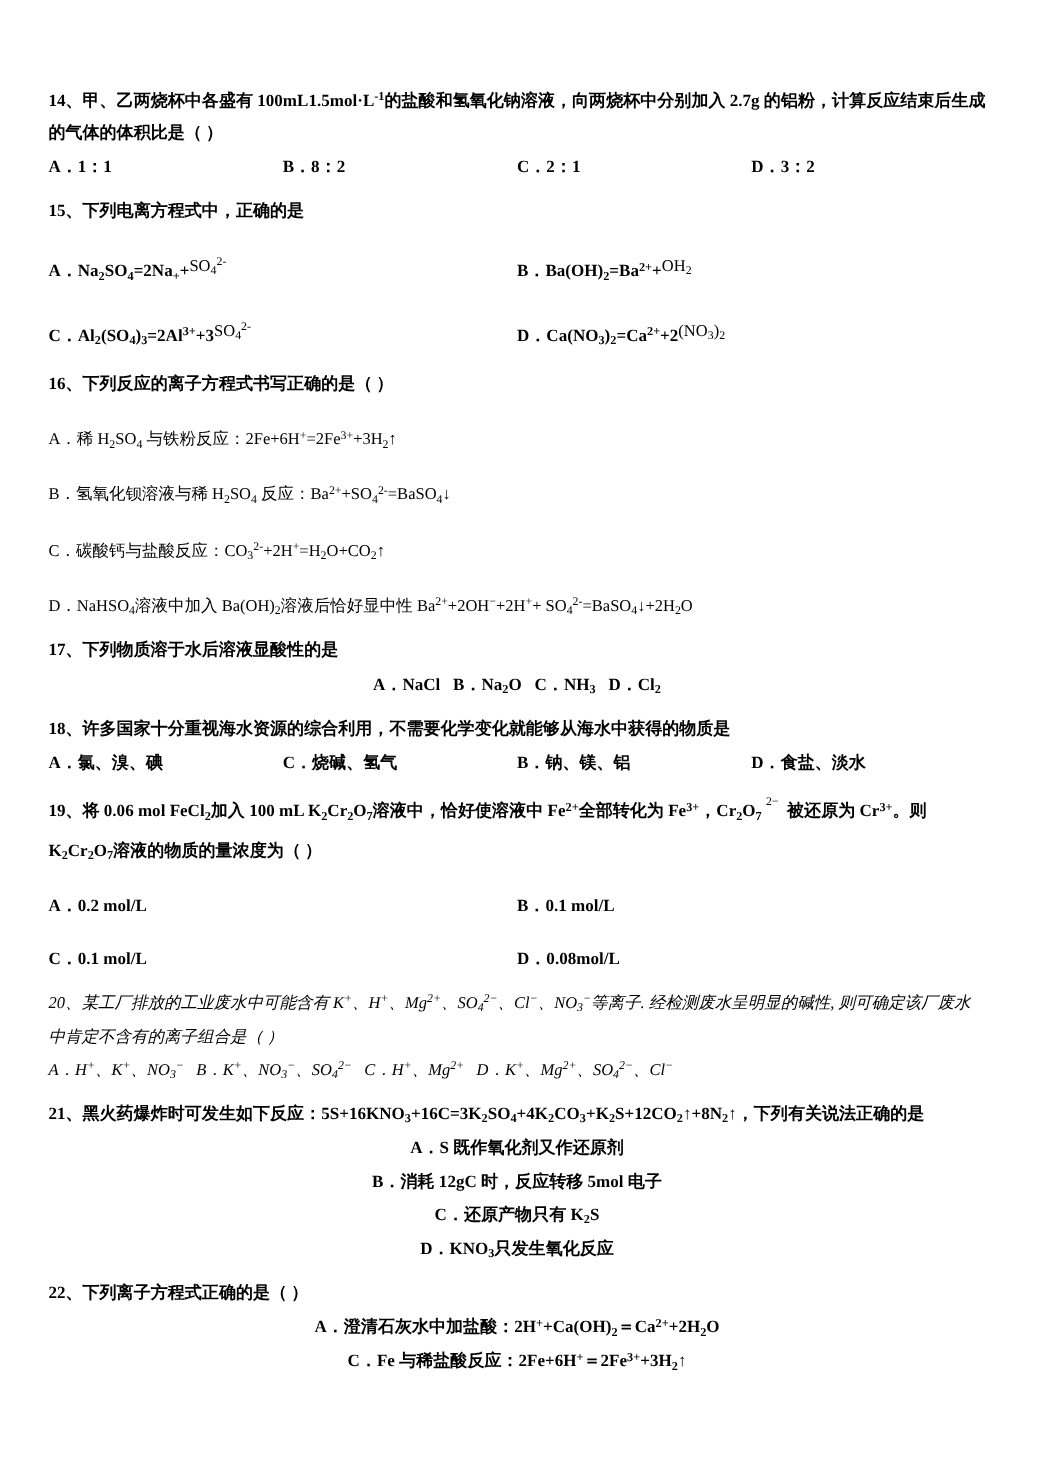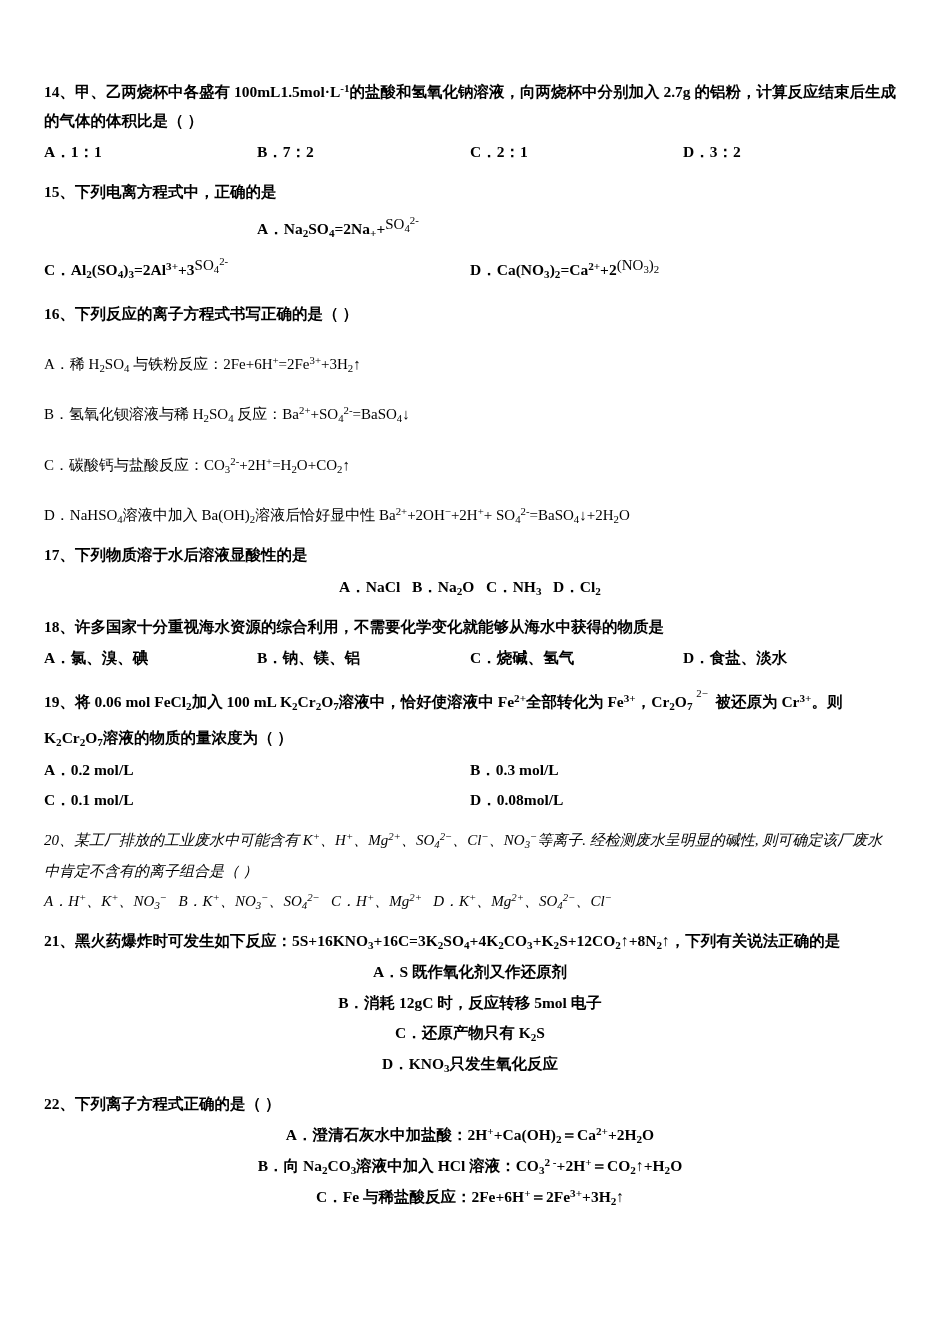--- a/index.html
+++ b/index.html
@@ -32,21 +32,21 @@
   .opt-row {
     display: flex;
     font-size: 15.5px;
     line-height: 1.95;
   }
   .opt-row.bold { font-weight: bold; justify-content: center; }
   .opt {
     white-space: nowrap;
   }
   .w-25 { width: 25%; }
-  .w-50 { width: 50%; }
+  .w-50 { width: 50%; margin-top: 18px; }
   .opt-line {
     font-size: 15.5px;
     line-height: 1.95;
     text-align: center;
   }
   .opt-line.bold { font-weight: bold; }
   sub { font-size: 72%; vertical-align: -0.28em; }
   sup { font-size: 72%; vertical-align: 0.45em; }
   .small-ion {
     display: inline-block;
@@ -64,36 +64,39 @@
 <body>
 
 <div class="page">
 
   <div class="q">
     <div class="stem">
       14、甲、乙两烧杯中各盛有 100mL1.5mol·L<sup>-1</sup>的盐酸和氢氧化钠溶液，向两烧杯中分别加入 2.7g 的铝粉，计算反应结束后生成的气体的体积比是（    ）
     </div>
     <div class="opt-row bold">
       <div class="opt w-25">A．1：1</div>
-      <div class="opt w-25">B．7：2</div>
+      <div class="opt w-25">B．8：2</div>
       <div class="opt w-25">C．2：1</div>
       <div class="opt w-25">D．3：2</div>
     </div>
   </div>
 
   <div class="gap-sm"></div>
 
   <div class="q">
     <div class="stem">
       15、下列电离方程式中，正确的是
     </div>
     <div class="gap-sm"></div>
     <div class="opt-row bold">
       <div class="opt w-50">
         A．Na<sub>2</sub>SO<sub>4</sub>=2Na<sub>+</sub>+<span class="small-ion">SO<sub>4</sub><sup>2-</sup></span>
+      </div>
+      <div class="opt w-50">
+        B．Ba(OH)<sub>2</sub>=Ba<sup>2+</sup>+<span class="small-ion">OH<sub>2</sub></span>
       </div>
     </div>
     <div class="gap-md"></div>
     <div class="opt-row bold">
       <div class="opt w-50">
         C．Al<sub>2</sub>(SO<sub>4</sub>)<sub>3</sub>=2Al<sup>3+</sup>+3<span class="small-ion">SO<sub>4</sub><sup>2-</sup></span>
       </div>
       <div class="opt w-50">
         D．Ca(NO<sub>3</sub>)<sub>2</sub>=Ca<sup>2+</sup>+2<span class="small-ion">(NO<sub>3</sub>)<sub>2</sub></span>
       </div>
@@ -135,39 +138,39 @@
   </div>
 
   <div class="gap-sm"></div>
 
   <div class="q">
     <div class="stem">
       18、许多国家十分重视海水资源的综合利用，不需要化学变化就能够从海水中获得的物质是
     </div>
     <div class="opt-row bold">
       <div class="opt w-25">A．氯、溴、碘</div>
+      <div class="opt w-25">C．烧碱、氢气</div>
       <div class="opt w-25">B．钠、镁、铝</div>
-      <div class="opt w-25">C．烧碱、氢气</div>
       <div class="opt w-25">D．食盐、淡水</div>
     </div>
   </div>
 
   <div class="gap-md"></div>
 
   <div class="q">
     <div class="stem">
       19、将 0.06 mol FeCl<sub>2</sub>加入 100 mL K<sub>2</sub>Cr<sub>2</sub>O<sub>7</sub>溶液中，恰好使溶液中 Fe<sup>2+</sup>全部转化为 Fe<sup>3+</sup>，Cr<sub>2</sub>O<sub>7</sub><span class="small-ion">&nbsp;<sup>2−</sup></span>&nbsp; 被还原为 Cr<sup>3+</sup>。则
     </div>
     <div class="gap-sm"></div>
     <div class="stem">
       K<sub>2</sub>Cr<sub>2</sub>O<sub>7</sub>溶液的物质的量浓度为（    ）
     </div>
     <div class="opt-row bold">
       <div class="opt w-50">A．0.2 mol/L</div>
-      <div class="opt w-50">B．0.3 mol/L</div>
+      <div class="opt w-50">B．0.1 mol/L</div>
     </div>
     <div class="opt-row bold">
       <div class="opt w-50">C．0.1 mol/L</div>
       <div class="opt w-50">D．0.08mol/L</div>
     </div>
   </div>
 
   <div class="gap-sm"></div>
 
   <div class="q">
@@ -205,20 +208,17 @@
   <div class="gap-sm"></div>
 
   <div class="q">
     <div class="stem">
       22、下列离子方程式正确的是（    ）
     </div>
     <div class="opt-line bold">
       A．澄清石灰水中加盐酸：2H<sup>+</sup>+Ca(OH)<sub>2</sub>＝Ca<sup>2+</sup>+2H<sub>2</sub>O
     </div>
     <div class="opt-line bold">
-      B．向 Na<sub>2</sub>CO<sub>3</sub>溶液中加入 HCl 溶液：CO<sub>3</sub><sup>2 -</sup>+2H<sup>+</sup>＝CO<sub>2</sub>↑+H<sub>2</sub>O
-    </div>
-    <div class="opt-line bold">
       C．Fe 与稀盐酸反应：2Fe+6H<sup>+</sup>＝2Fe<sup>3+</sup>+3H<sub>2</sub>↑
     </div>
   </div>
 
 </div>
 
 </body></html>

